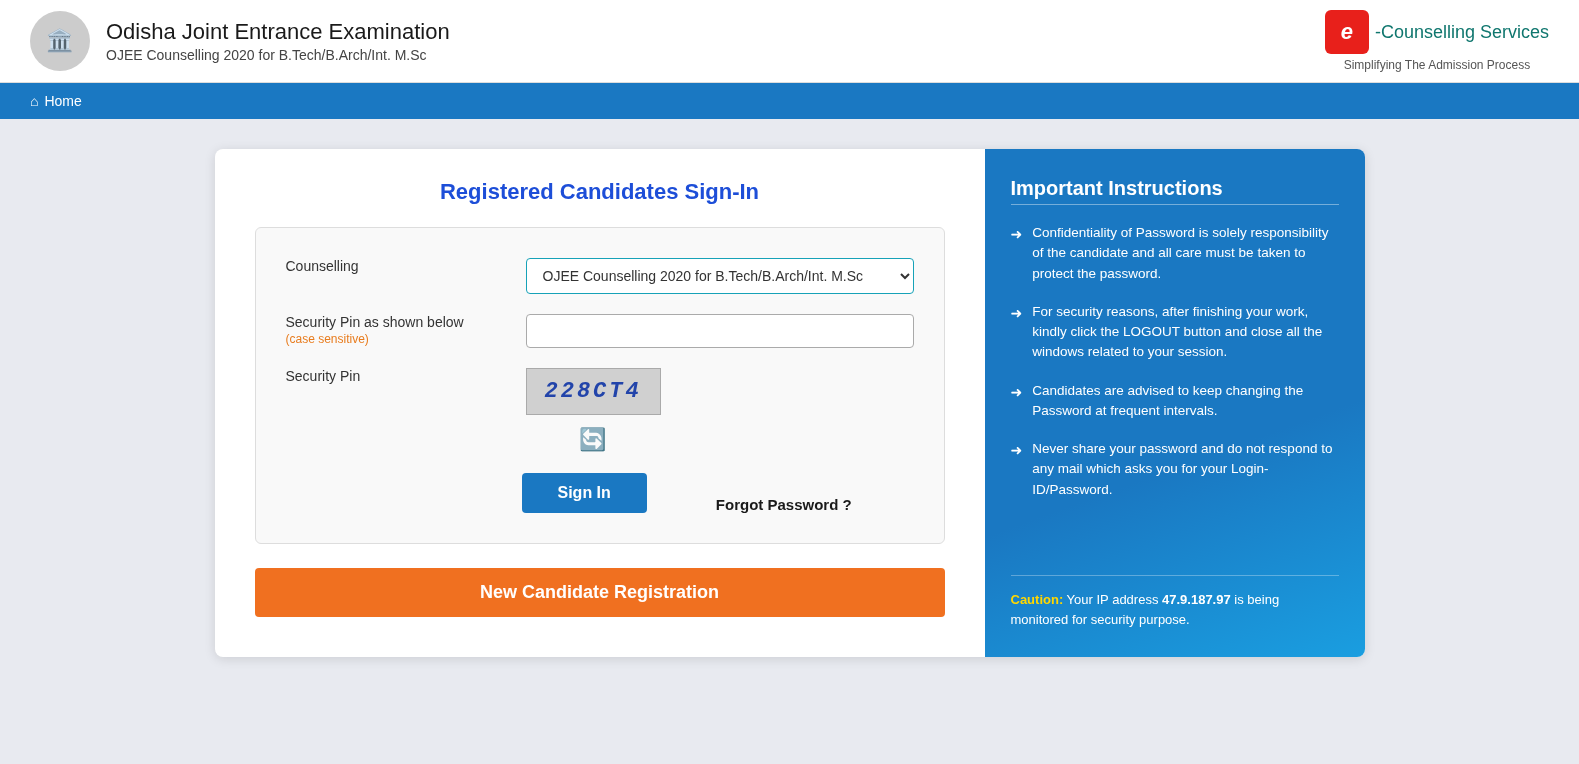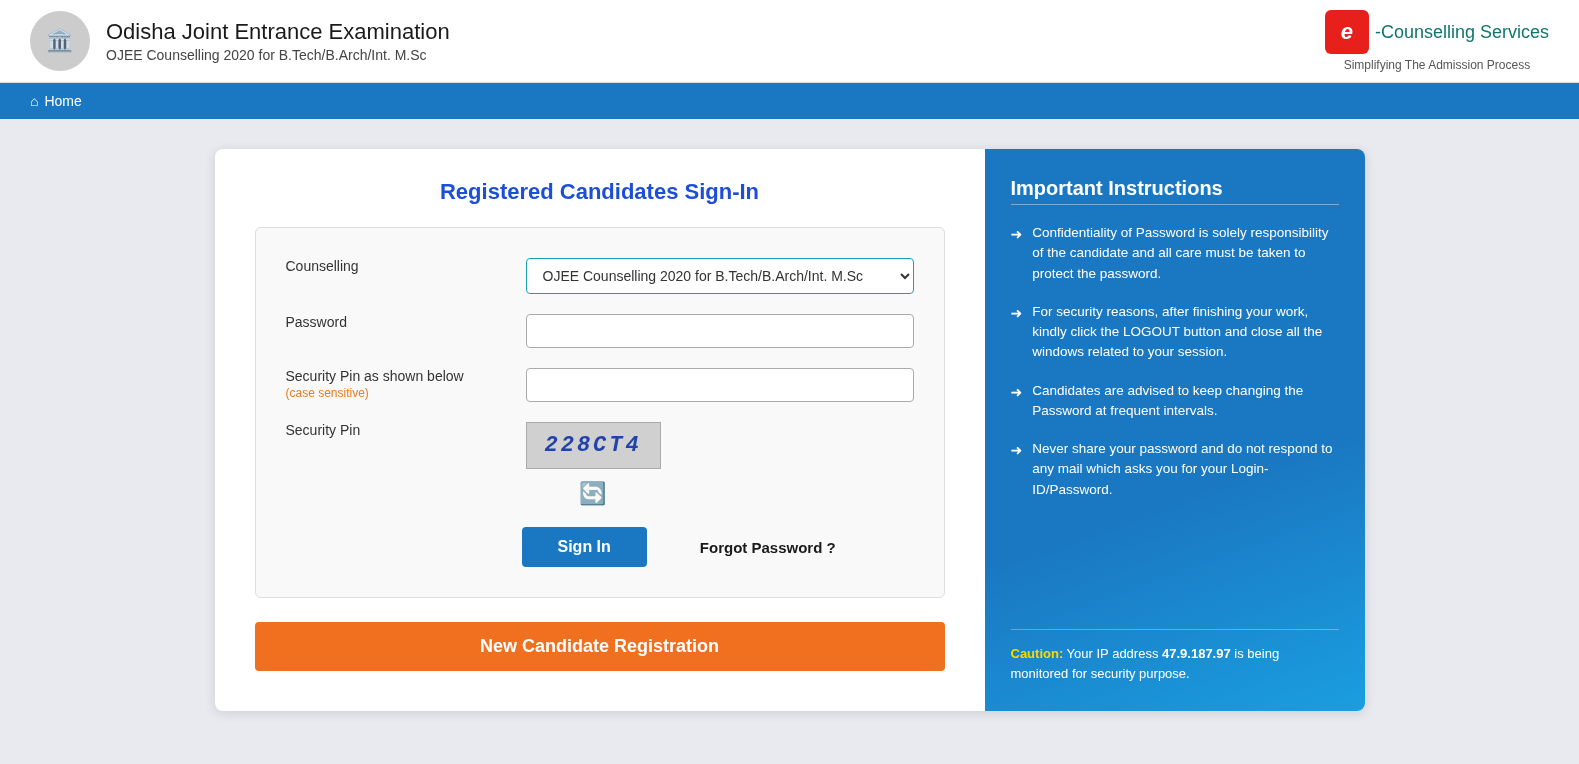--- a/index.html
+++ b/index.html
@@ -179,22 +179,22 @@
       text-align: center;
       font-family: 'Courier New', monospace;
     }
     .refresh-icon {
       font-size: 22px;
       color: #2d8a2d;
       cursor: pointer;
     }
     .btn-row {
       display: flex;
-      align-items: center;
-      gap: 24px;
+      align-items: flex-end;
+      gap: 40px;
       margin-top: 10px;
       padding-left: 236px;
     }
     .btn-signin {
       background: #1a78c2;
       color: white;
       border: none;
       padding: 11px 36px;
       font-size: 16px;
       font-weight: bold;
@@ -306,24 +306,20 @@
       <h2 class="form-title">Registered Candidates Sign-In</h2>
 
       <div class="form-inner">
 
         <div class="form-group">
           <label class="form-label">Counselling</label>
           <select class="form-control"><option>OJEE Counselling 2020 for B.Tech/B.Arch/Int. M.Sc</option></select>
         </div>
 
 
-        <div class="form-group">
-          <label class="form-label">Password</label>
-          <input type="password" class="form-control" style="">
-        </div>
 
         <div class="form-group">
           <label class="form-label">
             <span>Security Pin as shown below</span><br>
             <span class="sub-label">(case sensitive)</span>
           </label>
           <input type="text" class="form-control" style="">
         </div>
 
         <div class="form-group">

